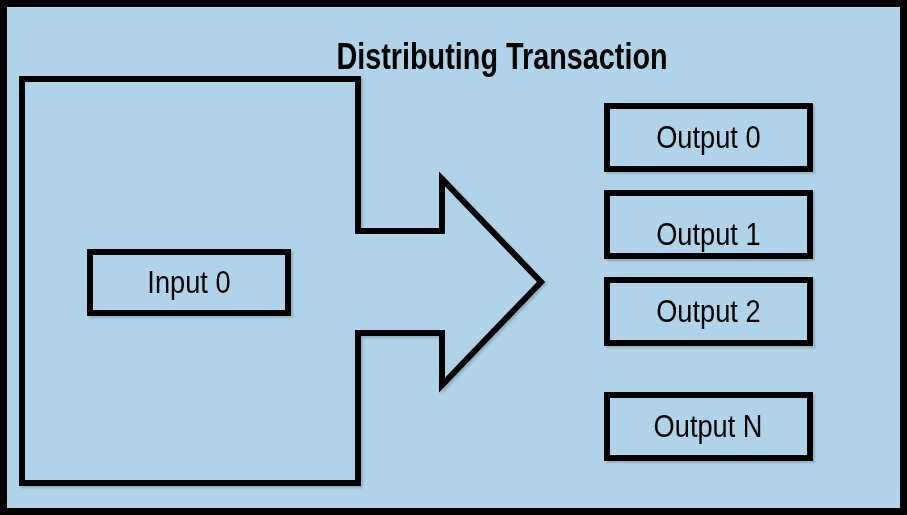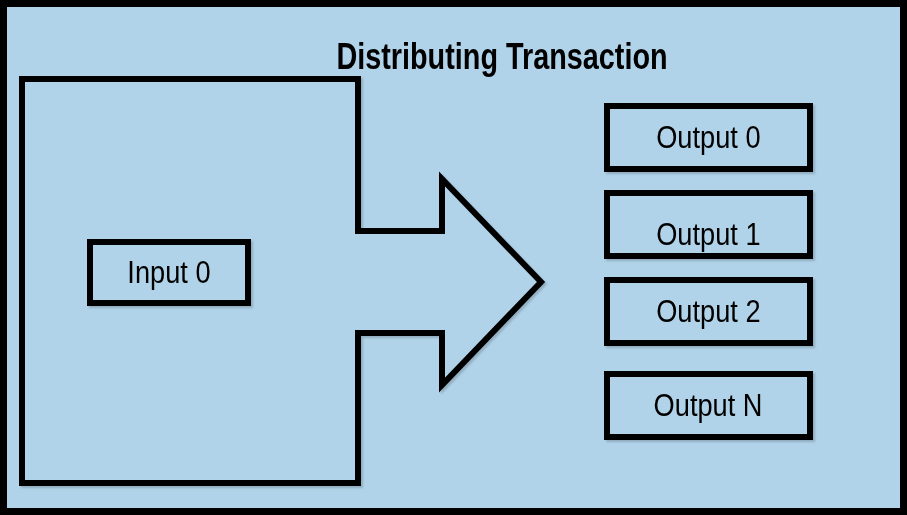--- a/index.html
+++ b/index.html
@@ -57,34 +57,34 @@
     box-shadow:2px 2px 2px rgba(0,0,0,0.18);
     background:var(--background);
   }
   .node .condense{
     display:inline-block;
     transform:scaleX(0.85);
     transform-origin:center;
   }
   .input-box{
     left:80px;
-    top:232px;
-    width:164px;
+    top:242px;
+    width:204px;
     height:67px;
     text-align:right;
   }
   .output-box{
     left:597px;
     width:209px;
     height:69px;
   }
   .output-0{ top:96px; }
   .output-1{ top:183px;align-items:flex-end; }
   .output-2{ top:270px; }
-  .output-n{ top:364px;justify-content:center; }
+  .output-n{ top:385px;justify-content:center; }
 </style>
 </head>
 <body>
 
 <div class="canvas">
 
   <svg class="shape-layer" viewBox="0 0 907 515" aria-hidden="true">
     <defs>
       <filter id="softshadow" x="-5%" y="-5%" width="112%" height="112%">
         <feDropShadow dx="2" dy="2" stdDeviation="1" flood-color="#000000" flood-opacity="0.18"></feDropShadow>

